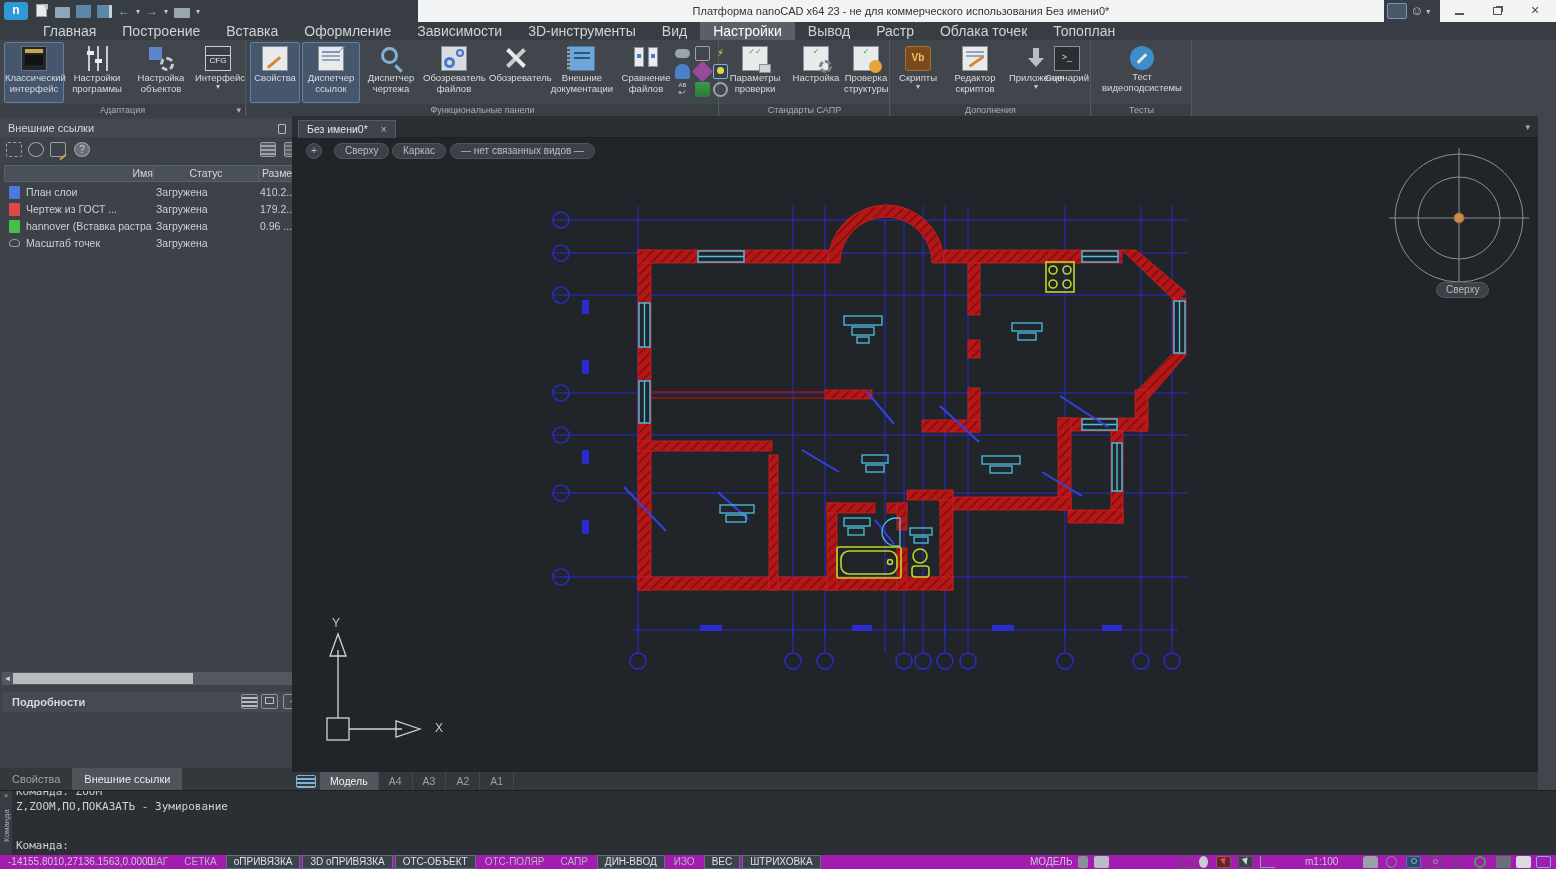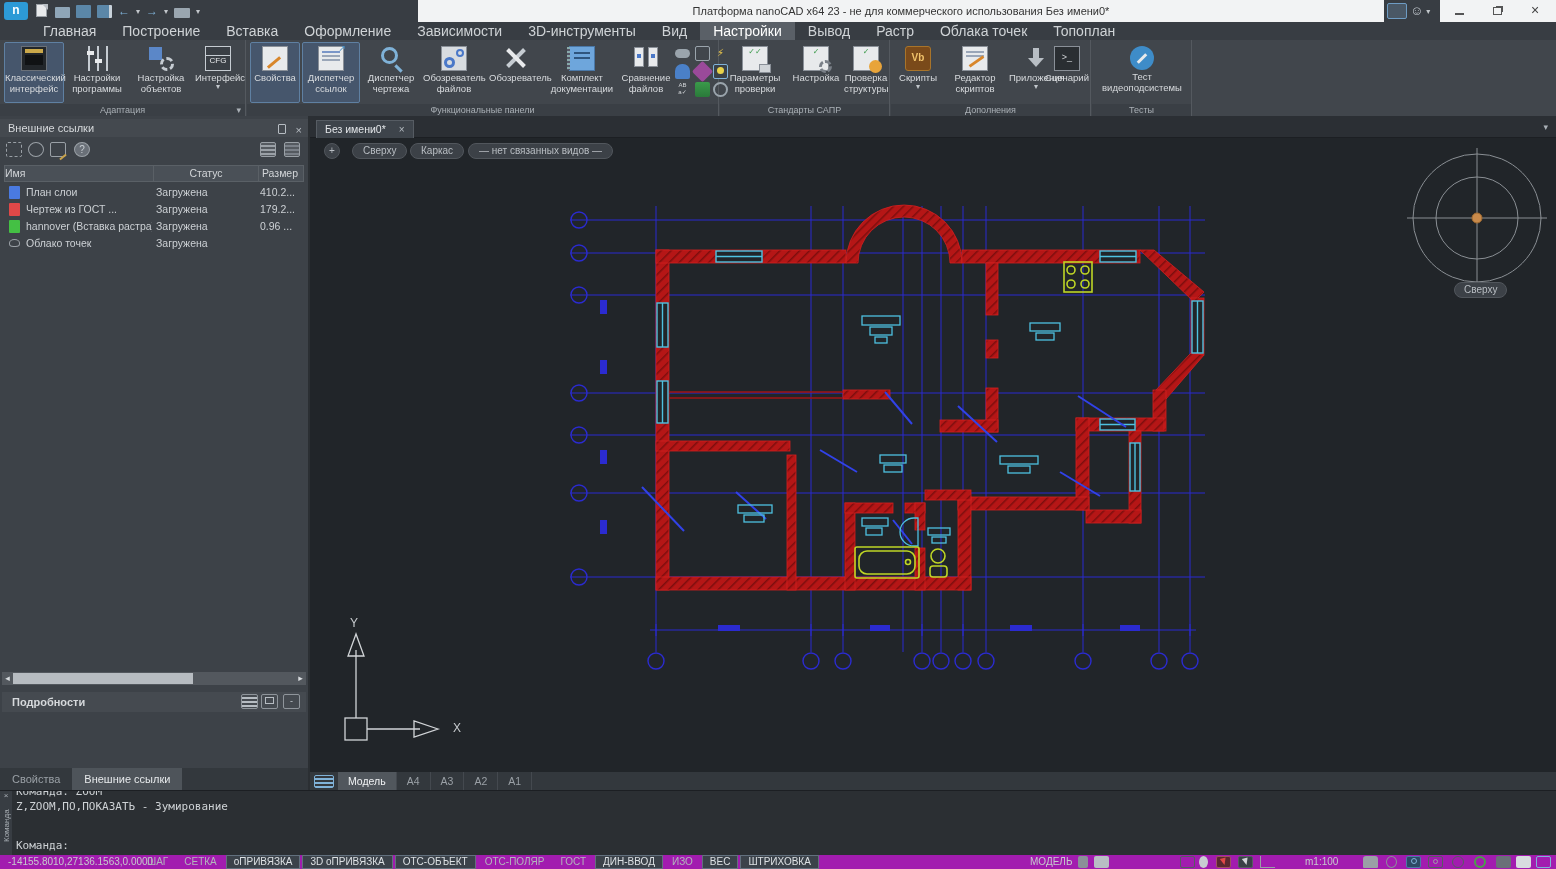--- a/index.html
+++ b/index.html
@@ -33,38 +33,38 @@
   .mini{position:absolute;width:15px;height:15px;border-radius:2px}
   
   #main{position:absolute;left:0;top:116px;width:1556px;height:674px}
   
   #xref{position:absolute;left:0;top:0;width:310px;height:674px;background:#3d4248;border-right:2px solid #2b2f33}
   #xref-head{position:absolute;left:0;top:3px;width:308px;height:18px;background:#44494f;color:#d6d9dc;font-size:11px;line-height:18px;padding-left:8px}
   .hic{position:absolute;top:5px;color:#b6bcc2;font-size:11px;line-height:13px}
   #xref-tools{position:absolute;left:0;top:23px;width:308px;height:22px}
   .tic{position:absolute;top:3px;width:16px;height:15px;border:1px solid #9aa0a6;border-radius:2px;color:#c6ccd2;font-size:10px;line-height:13px;text-align:center}
   #xtable-head{position:absolute;left:4px;top:49px;width:300px;height:17px;background:#4a5057;border:1px solid #5a6066;color:#d2d5d8;font-size:10.5px;line-height:15px}
-  .col-name{position:absolute;left:0;width:148px;text-align:left}
+  .col-name{position:absolute;left:0;width:148px;text-align:right}
   .col-status{position:absolute;left:148px;width:105px;text-align:center;border-left:1px solid #5a6066}
   .col-size{position:absolute;left:253px;width:43px;text-align:center;border-left:1px solid #5a6066}
   .xrow{position:absolute;left:4px;width:300px;height:17px;color:#ccd0d4;font-size:10.5px;line-height:17px}
   .xrow .nm{position:absolute;left:22px;width:126px;white-space:nowrap;overflow:hidden}
   .xrow .st{position:absolute;left:152px;width:100px}
   .xrow .sz{position:absolute;left:256px;width:42px;overflow:hidden;white-space:nowrap}
   .fic{position:absolute;left:5px;top:2px;width:11px;height:13px;border-radius:1px}
   #hscroll{position:absolute;left:2px;top:556px;width:304px;height:13px;background:#53585e}
   #hthumb{position:absolute;left:11px;top:1px;width:180px;height:11px;background:#b7bcc1}
   .harr{position:absolute;top:0;width:11px;height:13px;color:#d8dcdf;font-size:9px;line-height:13px;text-align:center}
   #details-head{position:absolute;left:2px;top:576px;width:304px;height:20px;background:#454a50;color:#d6d9dc;font-size:11px;font-weight:bold;line-height:20px;padding-left:10px}
   .dic{position:absolute;top:2px;width:17px;height:15px;border:1px solid #8f959b;border-radius:2px;color:#c6ccd2;font-size:9px;line-height:13px;text-align:center;font-weight:normal}
   #xref-tabs{position:absolute;left:0;top:652px;width:308px;height:22px;background:#33383d;display:flex}
   .xtab{font-size:11px;line-height:22px;padding:0 12px;color:#9aa0a6}
   .xtab.active{background:#4e545a;color:#e6e9eb}
   
-  #canvas-col{position:absolute;left:310px;top:0;width:1246px;height:674px;background:#212529}
+  #canvas-col{position:absolute;left:292px;top:0;width:1246px;height:674px;background:#212529}
   #doctabbar{position:absolute;left:0;top:0;width:1246px;height:22px;background:#2b2f34;border-bottom:1px solid #1c1f23}
   #doctab{position:absolute;left:6px;top:4px;height:18px;background:#3e444b;border:1px solid #565c63;border-bottom:none;color:#e2e5e8;font-size:10.5px;line-height:17px;padding:0 8px}
   #doctab .x{color:#b6bcc2;margin-left:10px;font-size:10px}
   #doctab-caret{position:absolute;right:8px;top:6px;color:#aab0b6;font-size:9px}
   #draw{position:absolute;left:0;top:22px;width:1246px;height:634px;background:#212529;overflow:hidden}
   .pill{position:absolute;top:5px;height:16px;background:#3c4147;border:1px solid #51565c;border-radius:8px;color:#b9bec3;font-size:10px;line-height:14px;padding:0 10px;white-space:nowrap}
   #navlabel{position:absolute;border-radius:8px;background:#3c4147;border:1px solid #51565c;color:#b9bec3;font-size:10px;line-height:14px;height:16px;padding:0 9px}
   .ucslbl{position:absolute;color:#c6cacd;font-size:12px}
   #modelbar{position:absolute;left:0;top:656px;width:1246px;height:18px;background:#33383d;display:flex;align-items:stretch}
   #mhamb{width:20px;margin:2px 4px;border:1px solid #7fb2d8;border-radius:2px;background:repeating-linear-gradient(#33383d 0 2px,#7fb2d8 2px 4px);height:13px;align-self:center}
@@ -212,21 +212,21 @@
             <div style="position:absolute;left:11px;top:0;width:4px;height:24px;background:#e8eaec;transform:rotate(-45deg)"></div>
           </div>
         <div class="rlbl">Обозреватель</div>
       </div>
       <div class="rbtn" style="left:299px;width:72px">
         <div class="ric" style="background:#6ea6dc;border:1px solid #4a78a8">
             <div style="height:2px;background:#2f557e;margin:5px 4px 0"></div>
             <div style="height:2px;background:#2f557e;margin:3px 4px 0"></div>
             <div style="position:absolute;left:-3px;top:0;width:3px;height:23px;background:repeating-linear-gradient(#8aa 0 2px,#556 2px 4px)"></div>
           </div>
-        <div class="rlbl">Комплект
+        <div class="rlbl">Внешние
 документации</div>
       </div>
       <div class="rbtn" style="left:373px;width:52px">
         <div class="ric">
             <div style="position:absolute;left:1px;top:1px;width:10px;height:20px;background:#e8eaec;border:1px solid #8a9098"></div>
             <div style="position:absolute;right:1px;top:1px;width:10px;height:20px;background:#e8eaec;border:1px solid #8a9098"></div>
             <div style="position:absolute;left:4px;top:8px;width:4px;height:4px;background:#4a78c8"></div>
             <div style="position:absolute;right:4px;top:8px;width:4px;height:4px;background:#4a78c8"></div>
           </div>
         <div class="rlbl">Сравнение
@@ -344,21 +344,21 @@
         <span class="sz">179.2...</span>
       </div>
       <div class="xrow" style="top:102px">
         <div class="fic" style="background:#44c044"></div>
         <span class="nm">hannover (Вставка растра)</span>
         <span class="st">Загружена</span>
         <span class="sz">0.96 ...</span>
       </div>
       <div class="xrow" style="top:119px">
         <div class="fic" style="background:transparent;border:1px solid #9aa0a6;border-radius:50% 50% 40% 40%;height:8px;top:4px"></div>
-        <span class="nm">Облако точек</span>
+        <span class="nm">Масштаб точек</span>
         <span class="st">Загружена</span>
         <span class="sz"></span>
       </div>
       <div id="hscroll">
         <span class="harr" style="left:0">◂</span>
         <div id="hthumb"></div>
         <span class="harr" style="right:0">▸</span>
       </div>
       <div id="details-head">
         <span>Подробности</span>
@@ -617,21 +617,21 @@
 
   <div id="status">
     <span id="coords">-14155.8010,27136.1563,0.0000</span>
     <div id="toggles">
       <span class="tgl">ШАГ</span>
       <span class="tgl">СЕТКА</span>
       <span class="tgl on">оПРИВЯЗКА</span>
       <span class="tgl on">3D оПРИВЯЗКА</span>
       <span class="tgl on">ОТС-ОБЪЕКТ</span>
       <span class="tgl">ОТС-ПОЛЯР</span>
-      <span class="tgl">ГОСТ</span>
+      <span class="tgl">САПР</span>
       <span class="tgl on">ДИН-ВВОД</span>
       <span class="tgl">ИЗО</span>
       <span class="tgl on">ВЕС</span>
       <span class="tgl on">ШТРИХОВКА</span>
     </div>
     <span class="sglyph" style="left:1030px">МОДЕЛЬ</span>
     <div class="sic" style="left:1078px;border:none;background:#8a9098;width:10px"></div>
     <div class="sic" style="left:1094px;background:#b8bec4;border:none"></div>
     <div class="sic" style="left:1180px"></div>
     <div class="sic" style="left:1199px;border-radius:50%;background:#c8cdd2;border:none;width:9px"></div>

